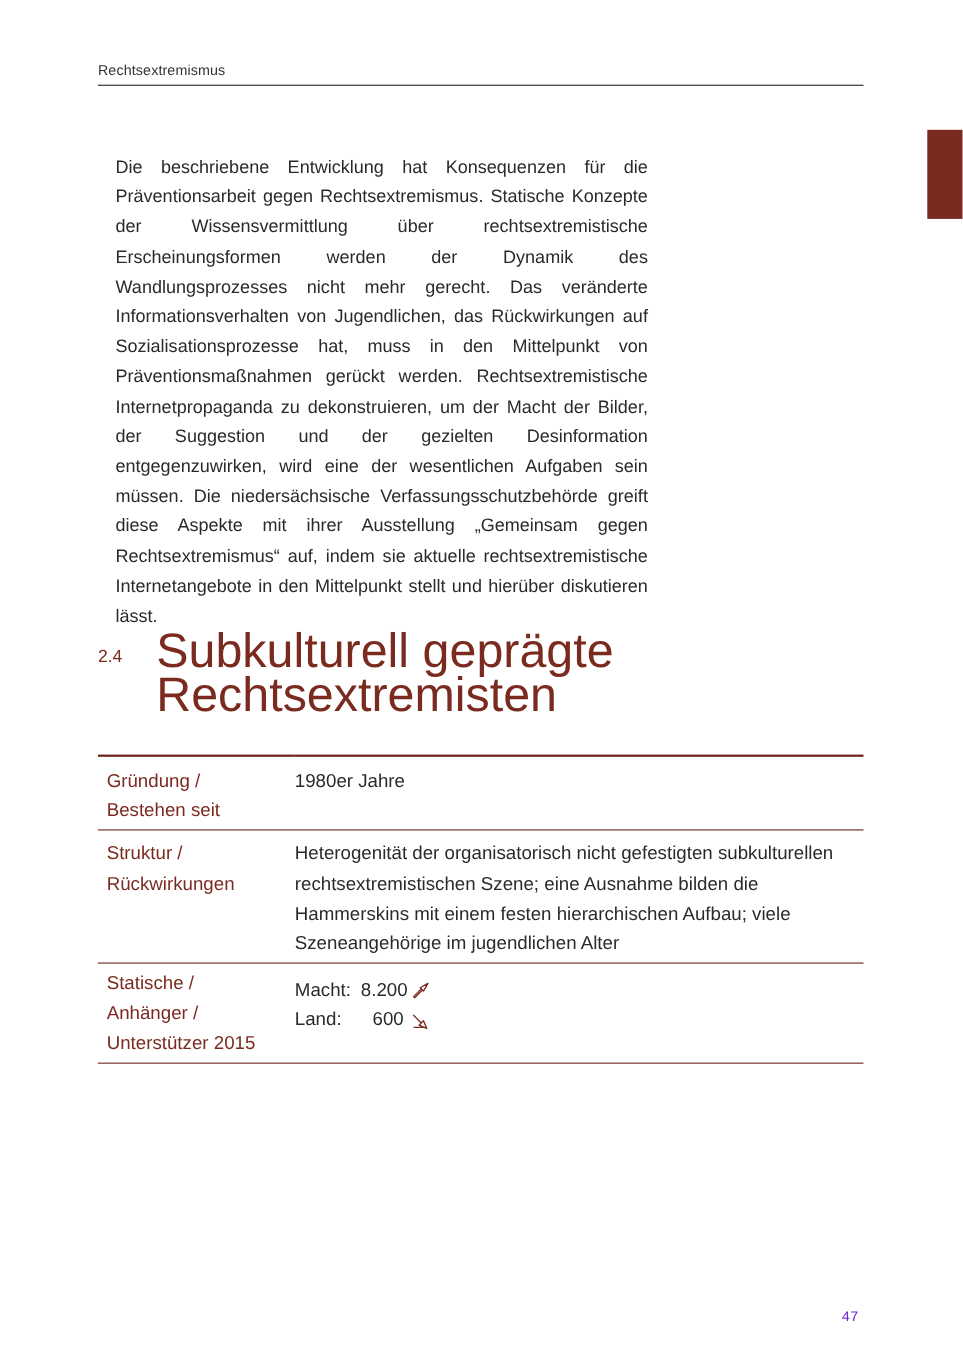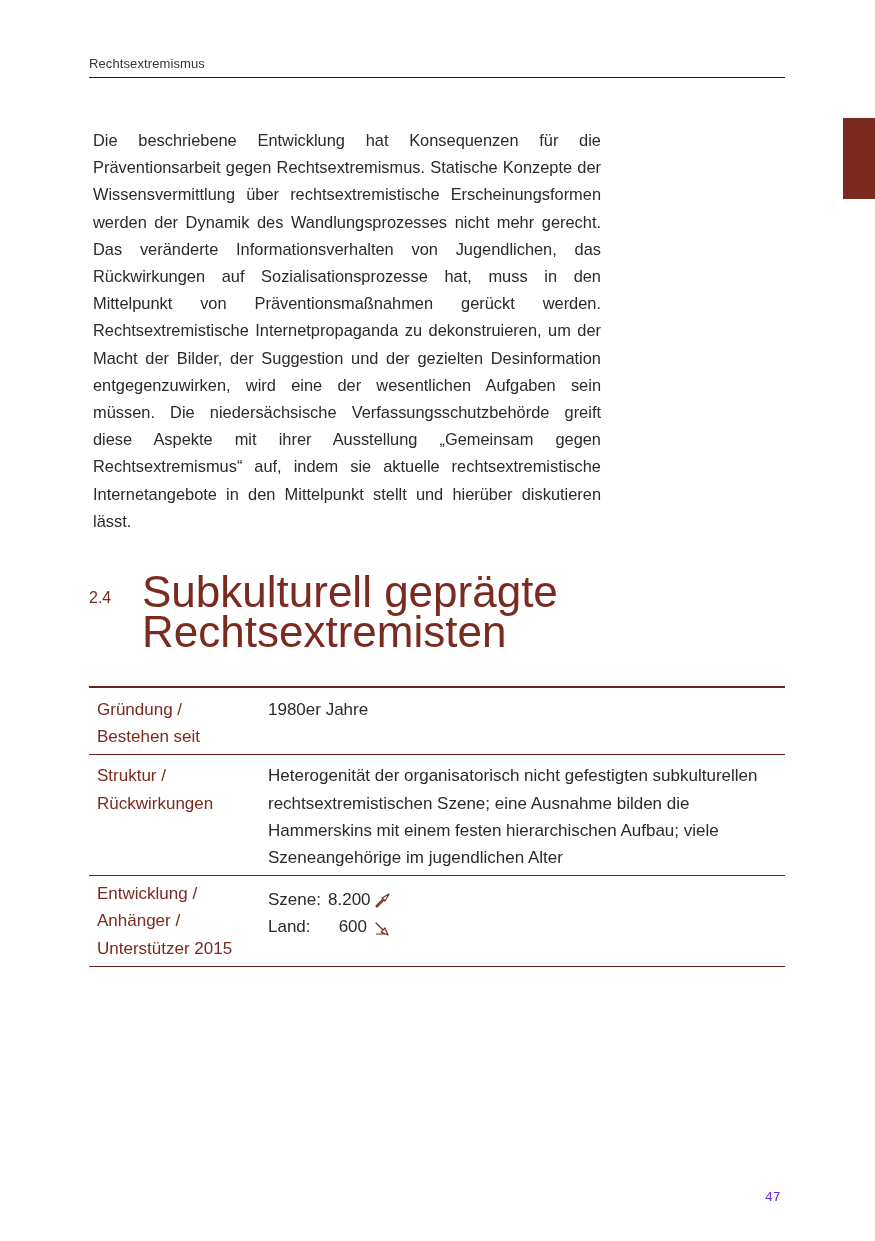--- a/index.html
+++ b/index.html
@@ -4,21 +4,21 @@
   <style>
     html, body { margin: 0; padding: 0; background: #ffffff; }
     body { width: 875px; height: 1241px; position: relative; overflow: hidden;
            font-family: "Liberation Sans", "DejaVu Sans", sans-serif; color: #2a2a2a; }
     .running-head { position: absolute; left: 89px; top: 56px; width: 696px;
                     font-size: 13px; color: #333; padding-bottom: 6px;
                     border-bottom: 1.3px solid #222; letter-spacing: 0.1px; }
     .side-tab { position: absolute; left: 843px; top: 118px; width: 32px; height: 81px; background: #7a2a1e; }
     .body-text { position: absolute; left: 89px; top: 123px; width: 516px;
                  font-size: 16.4px; line-height: 27.2px; text-align: justify; color: #2a2a2a; }
-    .body-text p { margin: 4px; }
+    .body-text p { margin: 16px; }
     .section { position: absolute; left: 89px; top: 572px; }
     .section-num { position: absolute; left: 0; top: 17px; font-size: 16px; color: #7a2a1e; }
     .section-title { position: absolute; left: 53px; top: 0; width: 500px; font-size: 44px;
                      line-height: 40px; color: #7a2a1e; }
     .fact-table { position: absolute; left: 89px; top: 686px; width: 696px; border-collapse: collapse; }
     .fact-table { border-top: 2px solid #6b2219; }
     .fact-table td { vertical-align: top; font-size: 17px; line-height: 27.2px; }
     .fact-table tr { border-bottom: 1.3px solid #6b2219; }
     .label-cell { width: 171px; color: #7a2a1e; padding: 8px 0 8px 8px; }
     .value-cell { color: #2a2a2a; padding: 8px 0 8px 0; }
@@ -63,27 +63,27 @@
     <td class="label-cell">
       <div>Struktur /</div>
       <div>Rückwirkungen</div>
     </td>
     <td class="value-cell">
       <div style="width:505px">Heterogenität der organisatorisch nicht gefestigten subkulturellen rechtsextremistischen Szene; eine Ausnahme bilden die Hammerskins mit einem festen hierarchischen Aufbau; viele Szeneangehörige im jugendlichen Alter</div>
     </td>
   </tr>
   <tr class="row3">
     <td class="label-cell">
-      <div>Entwicklung /</div>
+      <div>Statische /</div>
       <div>Anhänger /</div>
       <div>Unterstützer 2015</div>
     </td>
     <td class="value-cell">
       <div class="stat-line">
-        <span class="stat-key">Szene:</span>
+        <span class="stat-key">Macht:</span>
         <span class="stat-val">8.200</span>
         <span class="arrow-icon">
           <svg width="18" height="18" viewBox="0 0 18 18">
                 <path d="M4 15 L11 8 L9 6 L16 2 L12 9 L10 7 L3 14 Z" fill="none" stroke="#7a2a1e" stroke-width="1.2" stroke-linejoin="round"></path>
               </svg>
         </span>
       </div>
       <div class="stat-line">
         <span class="stat-key">Land:</span>
         <span class="stat-val">600</span>

